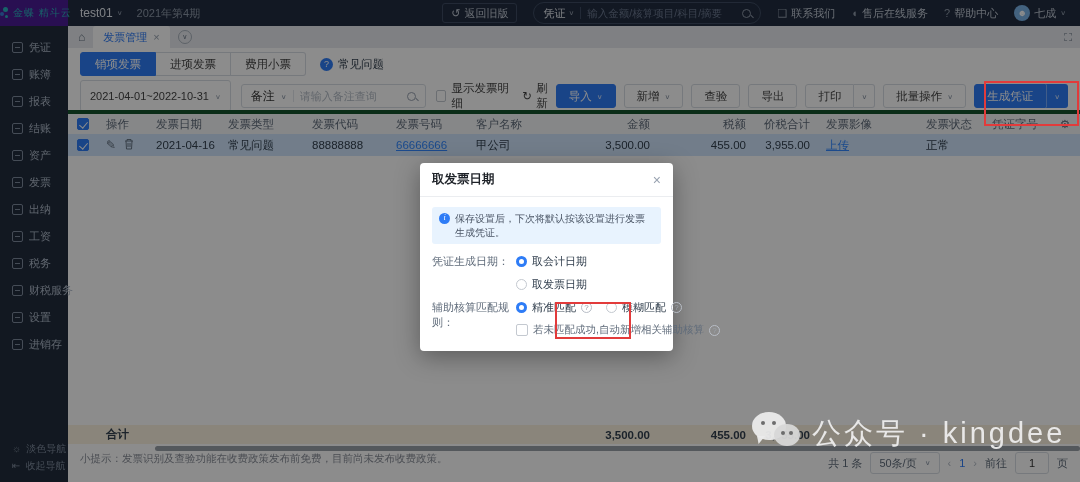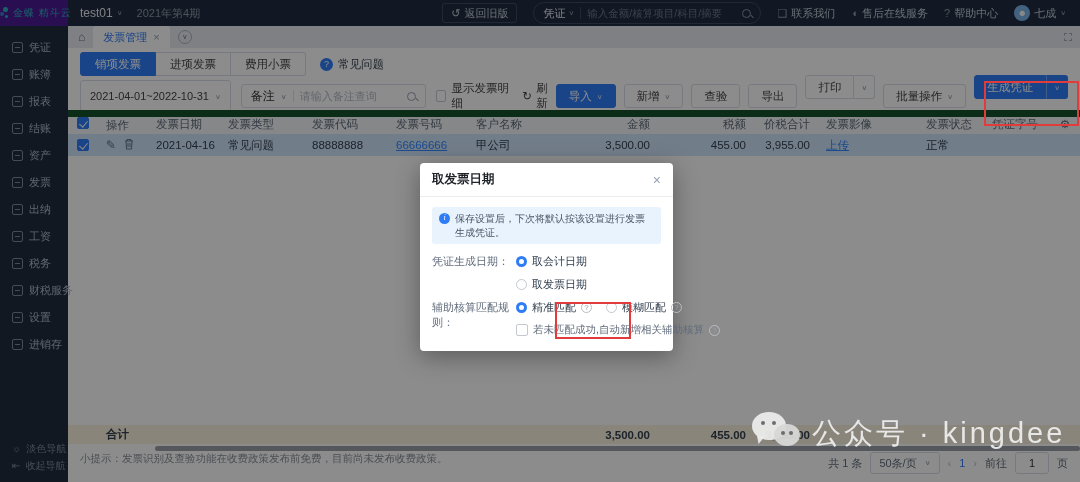--- a/index.html
+++ b/index.html
@@ -72,27 +72,27 @@
   .cb { width:12px; height:12px; border:1px solid #c4c9d0; border-radius:2px; background:#fff; }
   .cb.checked { background:#2e7cf6; border-color:#2e7cf6; position:relative; }
   .cb.checked::after { content:""; position:absolute; left:3px; top:1px; width:4px; height:7px; border:solid #fff; border-width:0 1.5px 1.5px 0; transform:rotate(40deg); }
 
   .filter-right { margin-left:auto; display:flex; align-items:center; gap:8px; }
   .tb-refresh { display:flex; align-items:center; gap:4px; color:#444; font-size:11.5px; cursor:pointer; }
   .btn { height:24px; border-radius:3px; display:flex; align-items:center; justify-content:center; font-size:11.5px; cursor:pointer; padding:0 12px; border:1px solid #d8dde4; background:#fff; color:#444; white-space:nowrap; }
   .btn.primary { background:#2e7cf6; border-color:#2e7cf6; color:#fff; }
   .btn .chev { margin-left:5px; }
   .btn.primary .chev { color:#cfe0fb; }
-  .split { display:flex; height:42px; }
+  .split { display:flex; height:24px; }
   .split .p1 { border-radius:3px 0 0 3px; }
   .split .p2 { border-radius:0 3px 3px 0; border-left:none; padding:0 7px; }
   .split.blue .p2 { border-left:1px solid rgba(255,255,255,.35); }
 
   
-  .thead { height:24px; background:#f4f6f8; display:flex; flex:0 0 24px; color:#5f6b7a; font-size:11.5px; border-top:7px solid #14532d; }
+  .thead { height:24px; background:#f4f6f8; display:flex; align-items:center; flex:0 0 24px; color:#5f6b7a; font-size:11.5px; border-top:4px solid #14532d; }
   .trow { height:22px; background:#cfe4fb; display:flex; align-items:center; flex:0 0 22px; font-size:11.5px; color:#33404f; }
   .cell { padding:0 8px; overflow:hidden; white-space:nowrap; }
   .col-sel{flex:0 0 30px; display:flex; justify-content:center;}
   .col-op{flex:0 0 50px; display:flex; gap:8px; align-items:center;}
   .col-date{flex:0 0 72px;}
   .col-type{flex:0 0 84px;}
   .col-code{flex:0 0 84px;}
   .col-num{flex:0 0 80px;}
   .col-cust{flex:1 1 96px;}
   .col-amt{flex:0 0 92px; text-align:right;}

